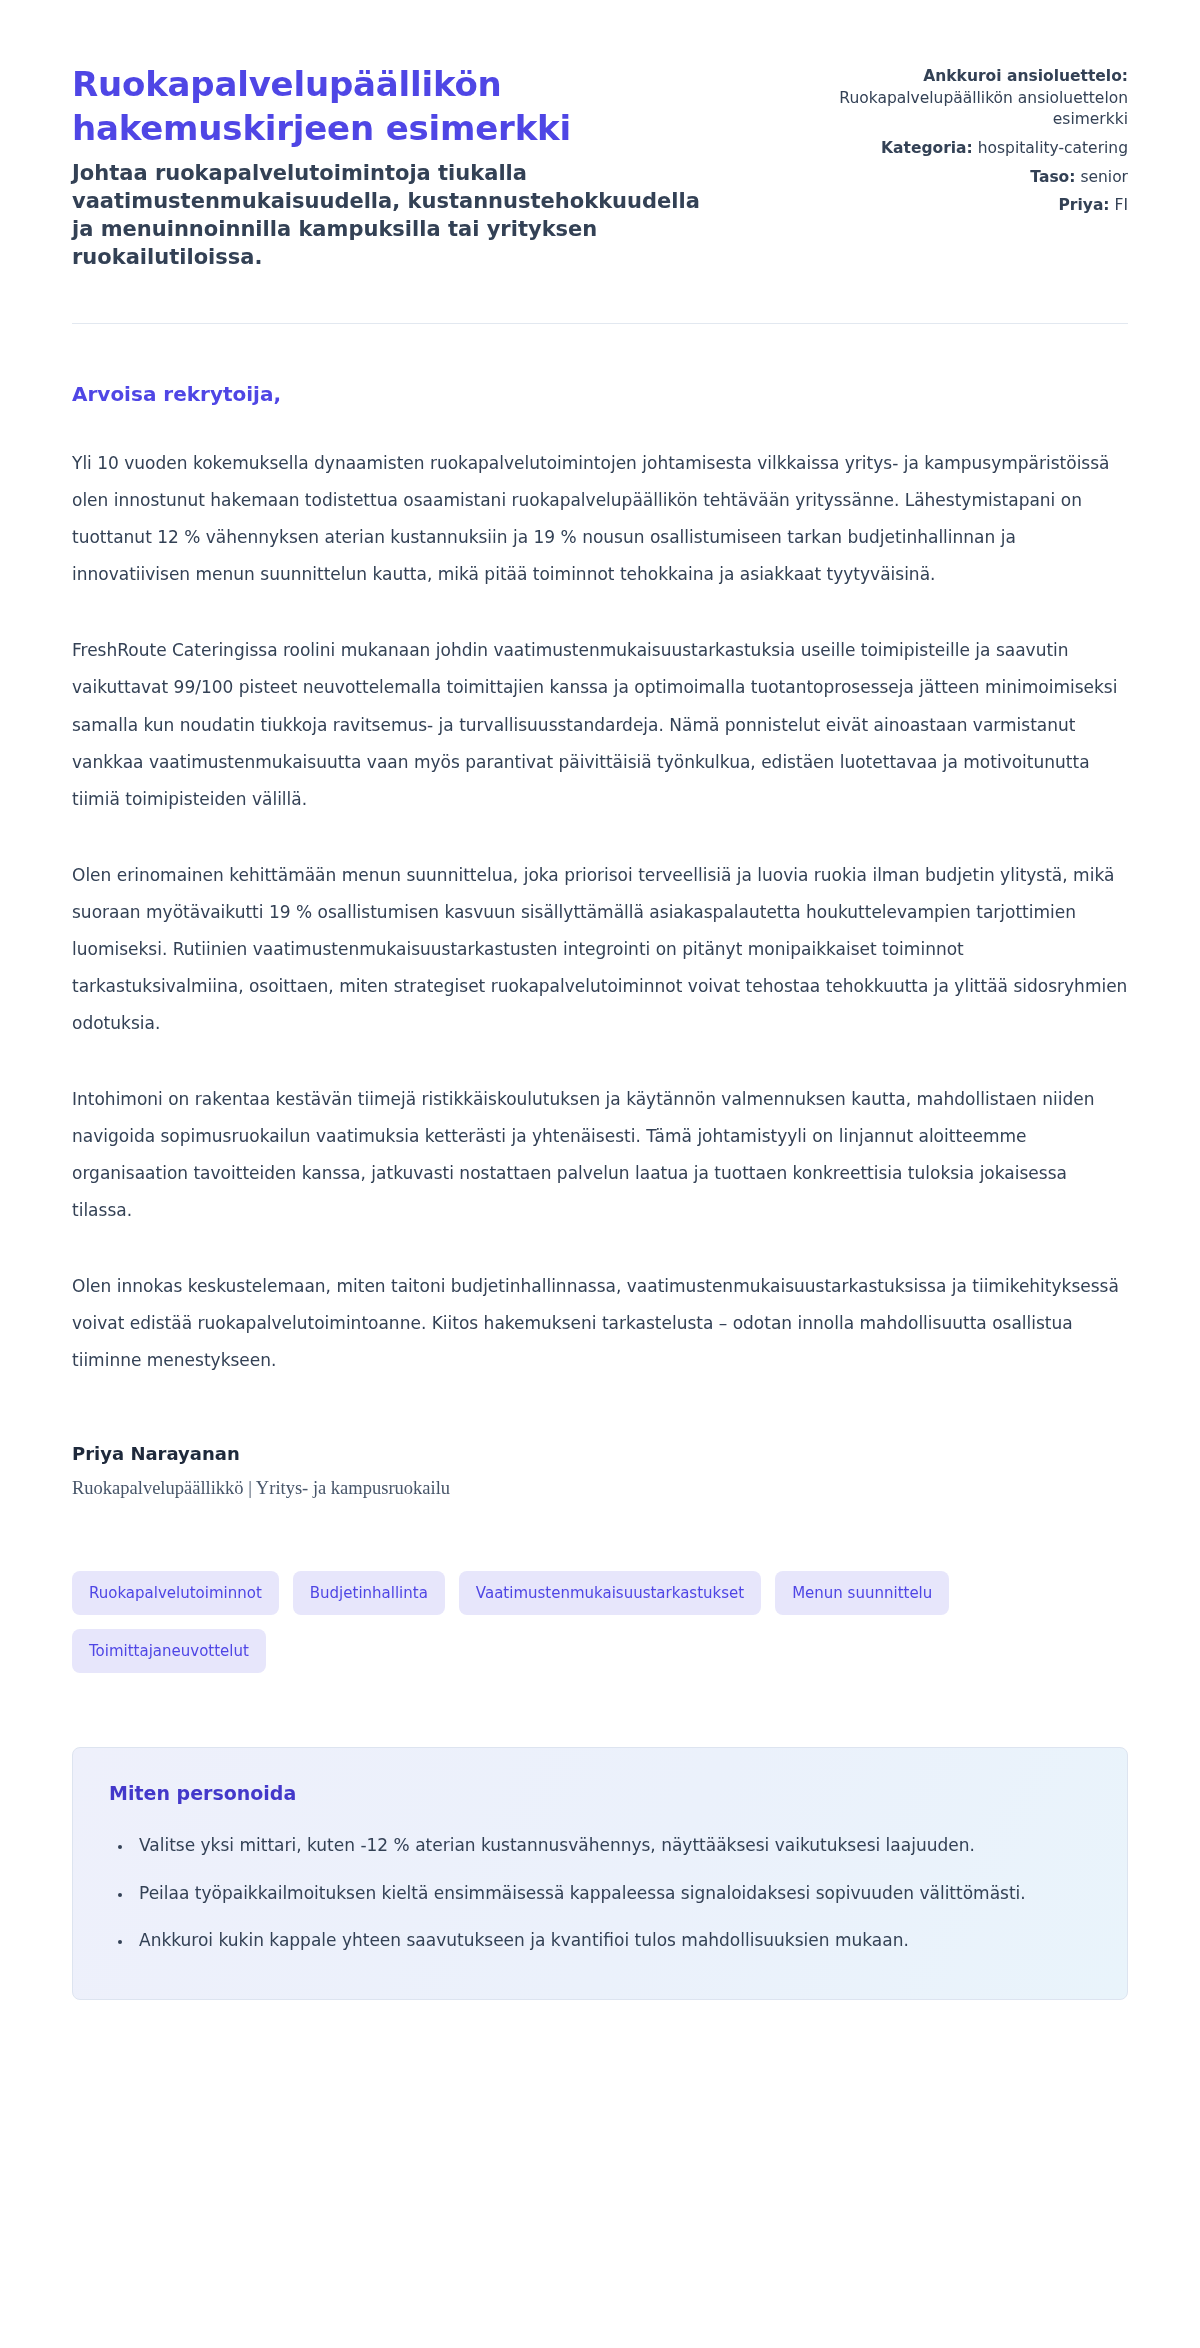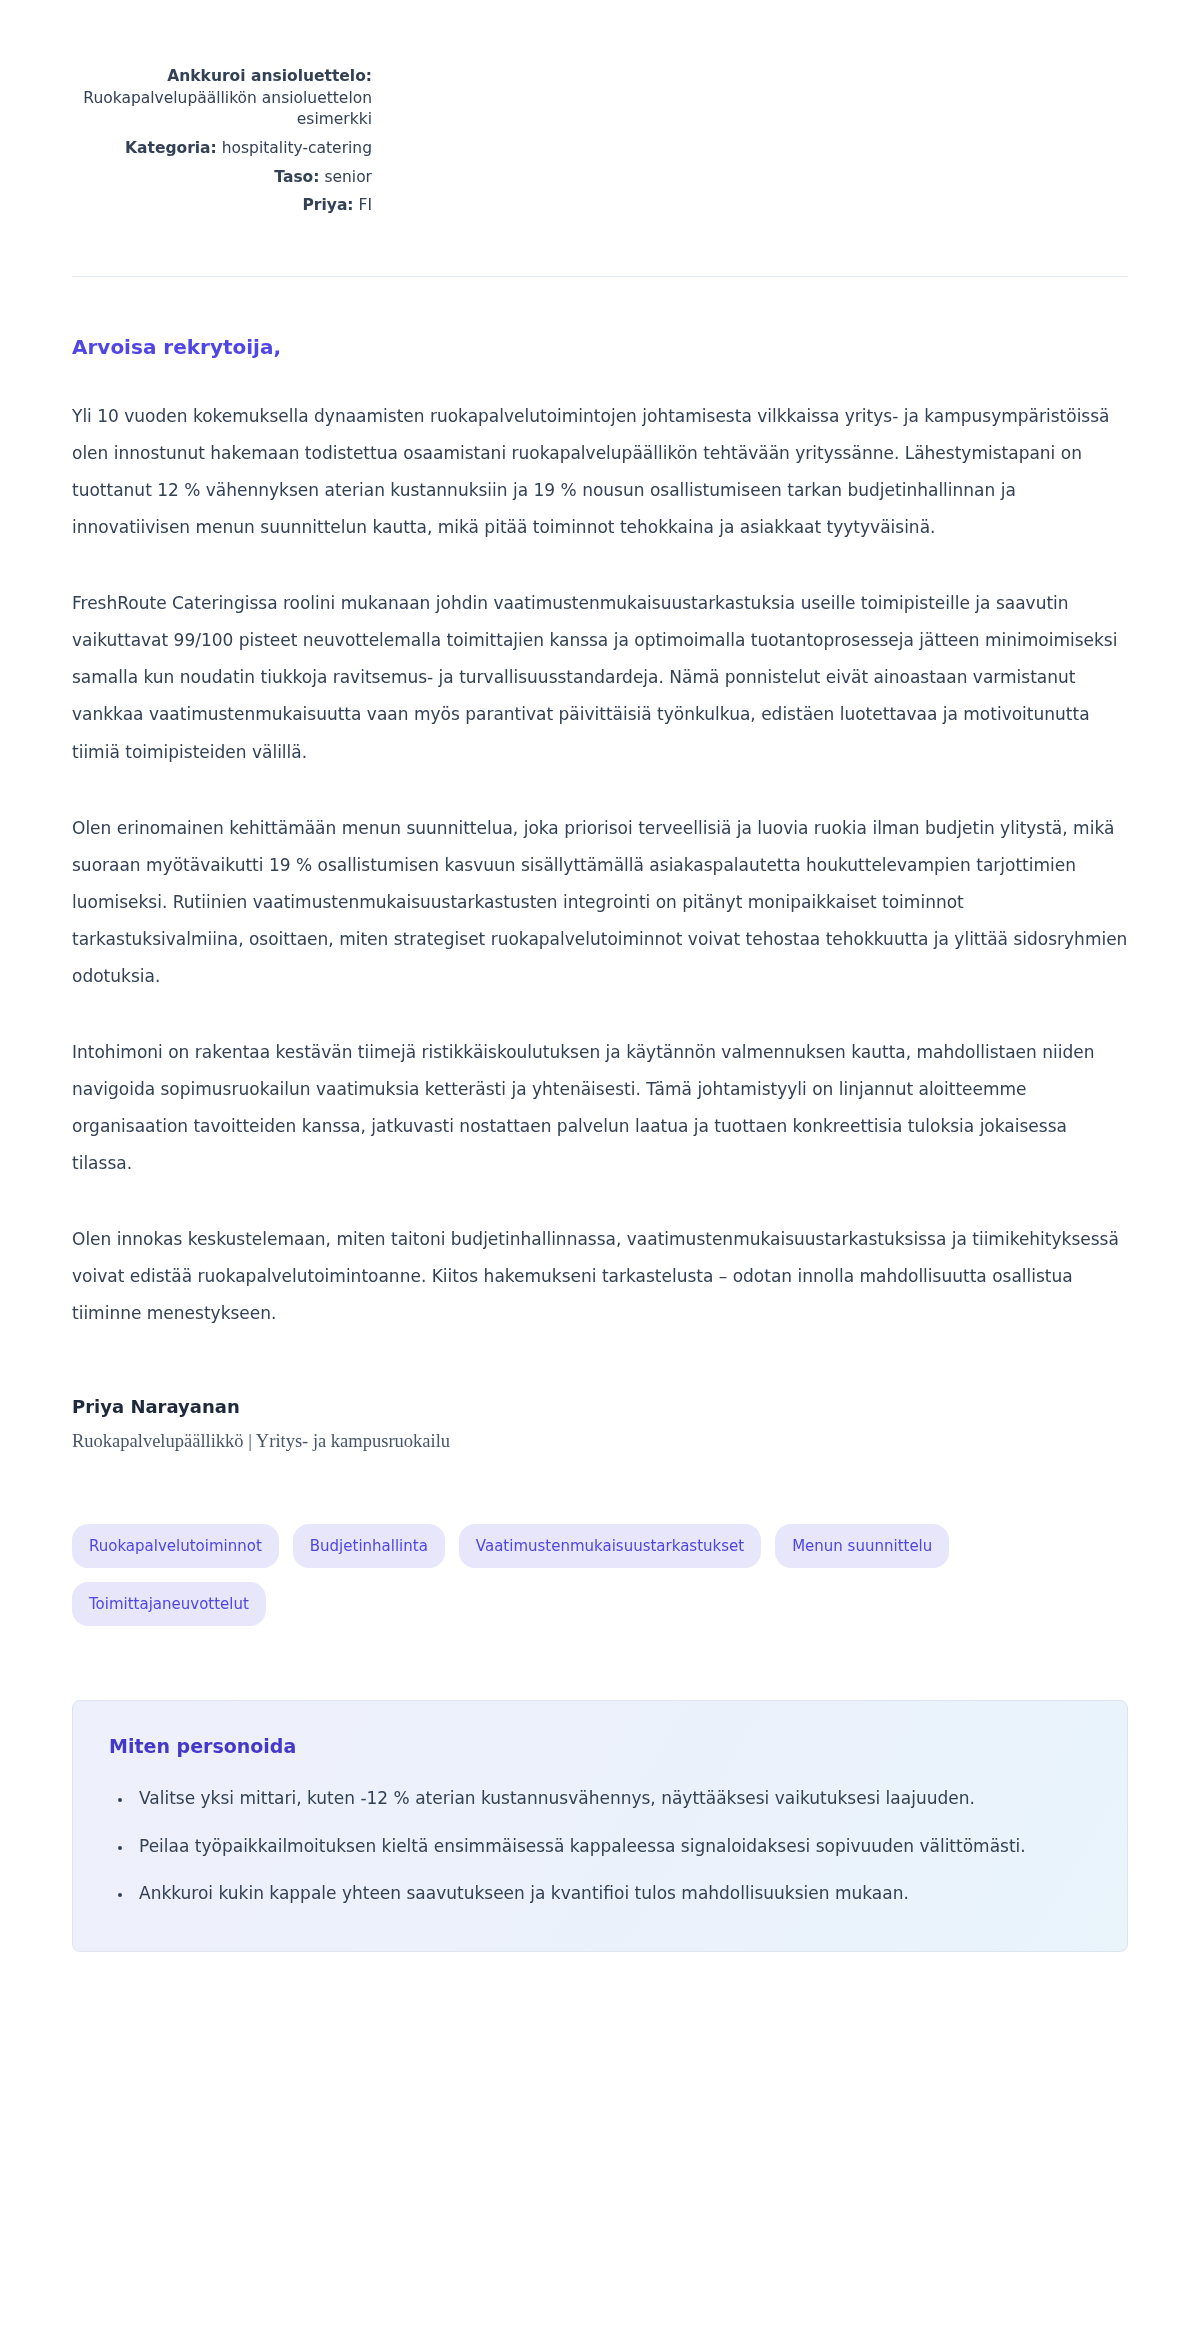--- a/index.html
+++ b/index.html
@@ -84,21 +84,21 @@
     flex-wrap: wrap;
     gap: 14px;
     max-width: 1056px;
   }
   .tag-chip {
     display: inline-block;
     background: #e7e6fb;
     color: #4f46e5;
     font-size: 15px;
     padding: 13px 17px;
-    border-radius: 16px;
+    border-radius: 8px;
     border: none;
     font-family: inherit;
     cursor: pointer;
   }
   
   .tips-box {
     margin-top: 74px;
     background: linear-gradient(120deg, #eef0fb 0%, #ebf1fb 55%, #e9f4fb 100%);
     border: 1px solid #dde4f0;
     border-radius: 8px;
@@ -123,20 +123,24 @@
   }
   .tips-list li:last-child { margin-bottom: 0; }
   .tips-list li::marker { color: #334155; font-size: 14px; }
 </style>
 </head>
 <body>
 
 <div class="page">
 
   <div class="header-row">
+    <div class="title-block">
+      <h1 class="page-title">Ruokapalvelupäällikön hakemuskirjeen esimerkki</h1>
+      <div class="page-subtitle">Johtaa ruokapalvelutoimintoja tiukalla vaatimustenmukaisuudella, kustannustehokkuudella ja menuinnoinnilla kampuksilla tai yrityksen ruokailutiloissa.</div>
+    </div>
     <div class="meta-block">
       <div class="meta-item">
         <span class="meta-label">Ankkuroi ansioluettelo:</span>
         <span class="meta-value">Ruokapalvelupäällikön ansioluettelon esimerkki</span>
       </div>
       <div class="meta-item">
         <span class="meta-label">Kategoria:</span>
         <span class="meta-value">hospitality-catering</span>
       </div>
       <div class="meta-item">

